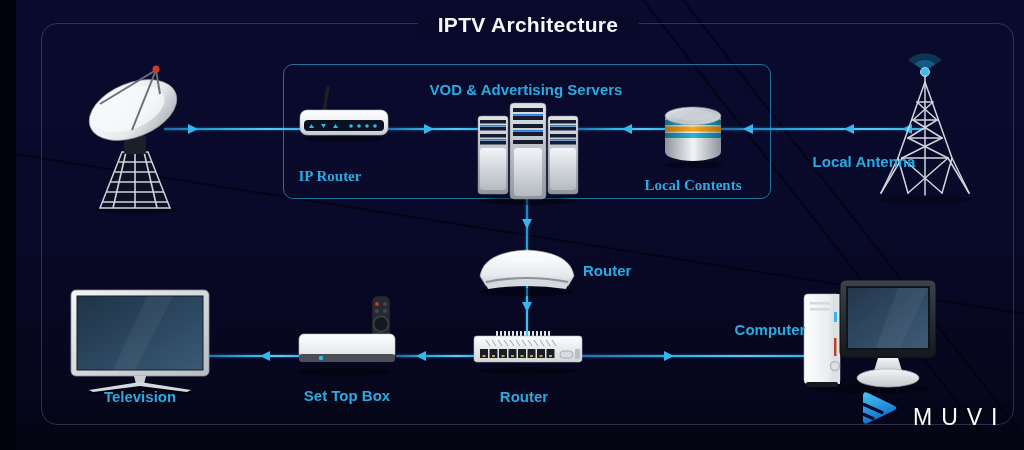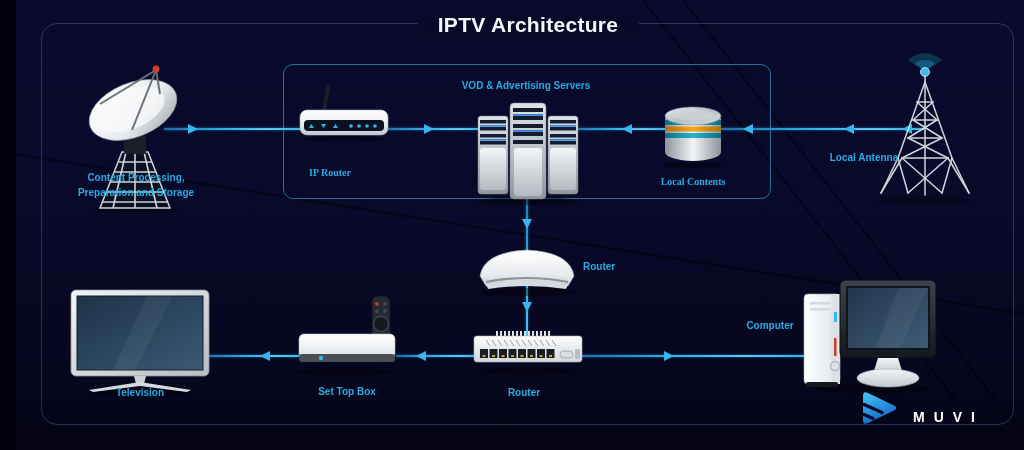--- a/index.html
+++ b/index.html
@@ -17,32 +17,32 @@
   #title{
     position:absolute;top:13px;left:50%;transform:translateX(-50%);
     font-size:21px;font-weight:600;color:#f5f7fa;letter-spacing:.3px;
     background:#090929;padding:0 20px;white-space:nowrap;
   }
   #vod-box{
     position:absolute;left:267px;top:64px;width:486px;height:133px;
     border:1px solid rgba(40,150,195,0.75);border-radius:10px;
   }
   .lbl{
-    position:absolute;color:#29abe2;font-size:10px;font-weight:bold;
+    position:absolute;color:#29abe2;font-size:15px;font-weight:bold;
     text-align:center;line-height:1.45;white-space:nowrap;
   }
   .hline{position:absolute;height:2px;background:linear-gradient(90deg,#1b6aa8,#2fb3ea 45%,#5ec9f5 75%,#2fb3ea);box-shadow:0 0 3px rgba(47,179,234,.55);}
   .vline{position:absolute;width:2px;background:linear-gradient(180deg,#1b7ab8,#2fb3ea 55%,#4cc2f2);box-shadow:0 0 3px rgba(47,179,234,.55);}
   .arr{position:absolute;width:0;height:0;}
   .arr.r{border-top:5px solid transparent;border-bottom:5px solid transparent;border-left:10px solid #35b6ec;}
   .arr.l{border-top:5px solid transparent;border-bottom:5px solid transparent;border-right:10px solid #35b6ec;}
   .arr.d{border-left:5px solid transparent;border-right:5px solid transparent;border-top:10px solid #35b6ec;}
   .dev{position:absolute;}
   #muvi{position:absolute;left:845px;top:390px;display:flex;align-items:center;}
-  #muvi-text{color:#ffffff;font-size:14px;font-weight:bold;letter-spacing:9px;margin-left:12px;margin-top:6px;}
+  #muvi-text{color:#ffffff;font-size:23px;font-weight:normal;letter-spacing:9px;margin-left:12px;margin-top:6px;}
 </style>
 </head>
 <body>
 
 <div id="stage">
 
   <div class="streak" style="left:620px;top:-10px;width:560px;transform:rotate(52deg);"></div>
   <div class="streak" style="left:660px;top:-10px;width:560px;transform:rotate(52deg);"></div>
   <div class="streak" style="left:-20px;top:150px;width:1100px;transform:rotate(9deg);"></div>
 
@@ -391,24 +391,20 @@
     <circle cx="47" cy="90" r="4.5" fill="none" stroke="#b4bac0" stroke-width="1.5"></circle>
     <rect x="18" y="106" width="32" height="5" rx="2" fill="#15181d"></rect>
     <rect x="52" y="4" width="96" height="78" rx="6" fill="url(#gMonFrame)" stroke="#0b0e12" stroke-width="1"></rect>
     <rect x="58" y="10" width="84" height="64" fill="#10151b"></rect>
     <rect x="60" y="12" width="80" height="60" fill="url(#gScr2)"></rect>
     <polygon points="110,12 140,12 112,72 88,72" fill="#ffffff" opacity="0.05"></polygon>
     <path d="M90,82 L110,82 L115,98 L85,98 Z" fill="url(#gStand)"></path>
     <ellipse cx="100" cy="102" rx="31" ry="9" fill="url(#gStand)" stroke="#aab0b6" stroke-width="0.7"></ellipse>
   </svg>
 
-  <div class="lbl" style="left:20px;top:171px;width:200px;">
-    <span>Content Processing,</span><br>
-    <span>Preparation and Storage</span>
-  </div>
   <div class="lbl" style="left:264px;top:166px;width:100px;font-family:Liberation Serif, serif;">IP Router</div>
   <div class="lbl" style="left:380px;top:79px;width:260px;">VOD &amp; Advertising Servers</div>
   <div class="lbl" style="left:617px;top:175px;width:120px;font-family:Liberation Serif, serif;">Local Contents</div>
   <div class="lbl" style="left:788px;top:151px;width:120px;">Local Antenna</div>
   <div class="lbl" style="left:567px;top:260px;width:80px;text-align:left;">Router</div>
   <div class="lbl" style="left:271px;top:385px;width:120px;">Set Top Box</div>
   <div class="lbl" style="left:64px;top:386px;width:120px;">Television</div>
   <div class="lbl" style="left:458px;top:386px;width:100px;">Router</div>
   <div class="lbl" style="left:694px;top:319px;width:120px;">Computer</div>
 

